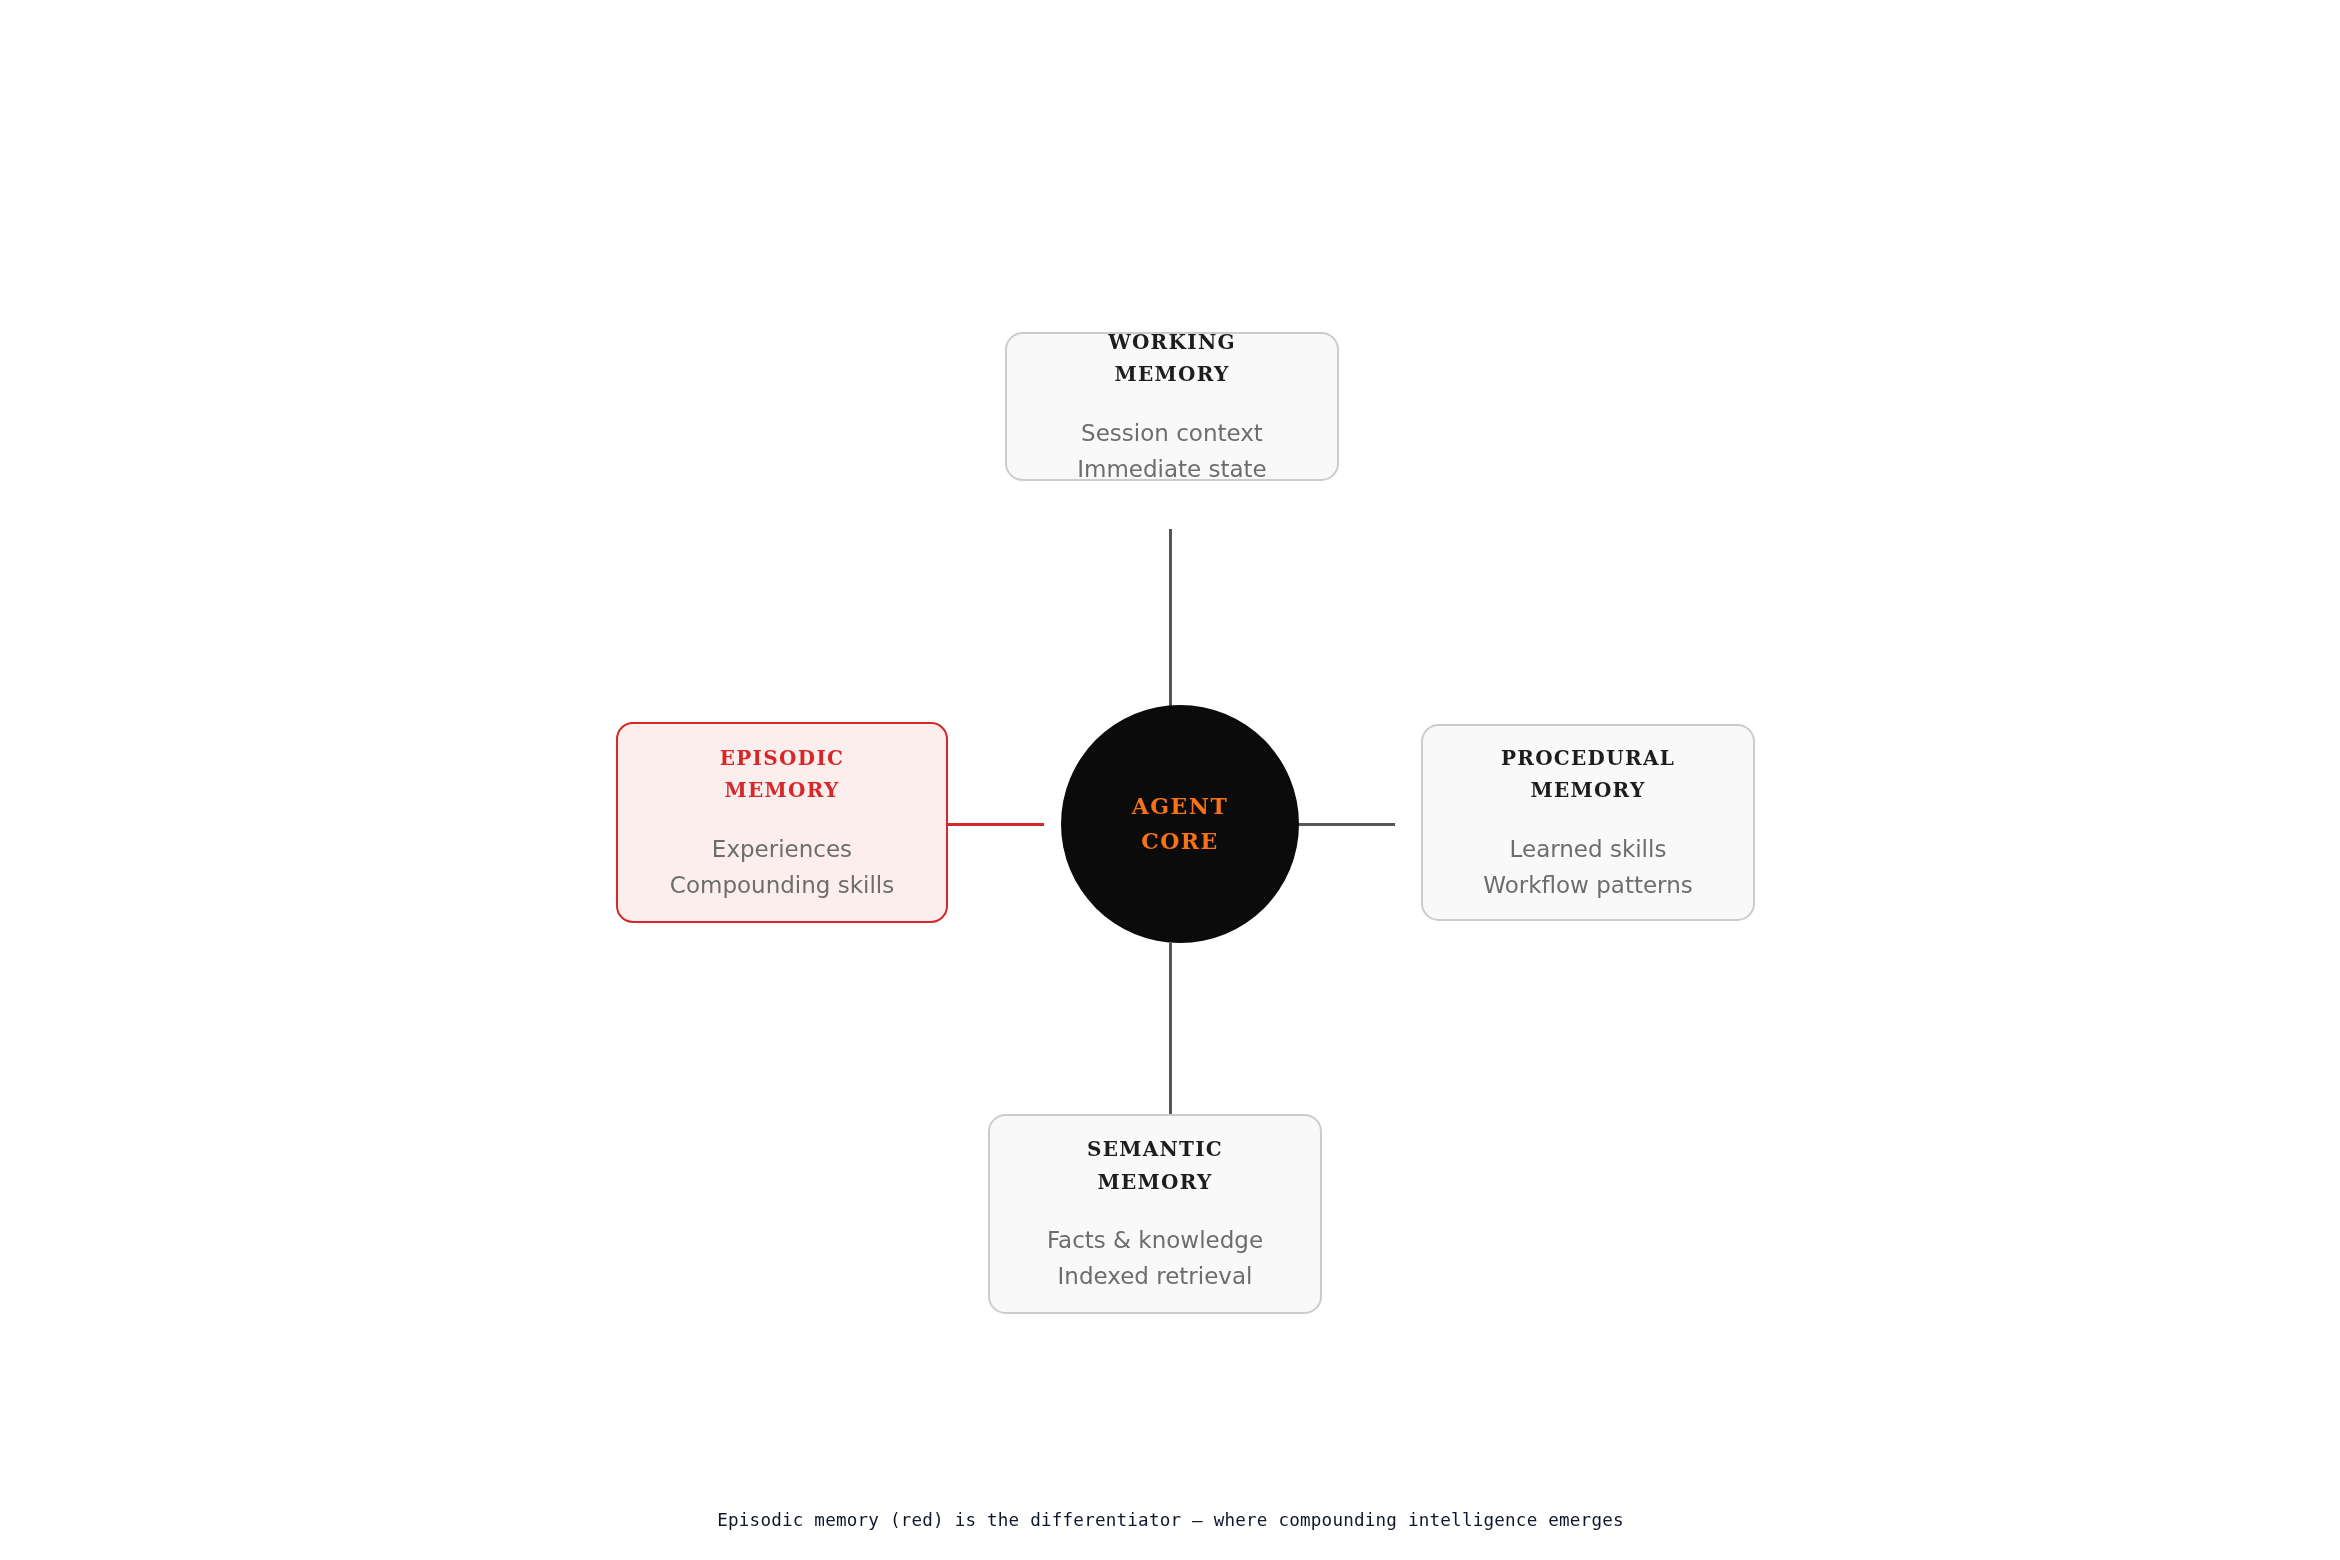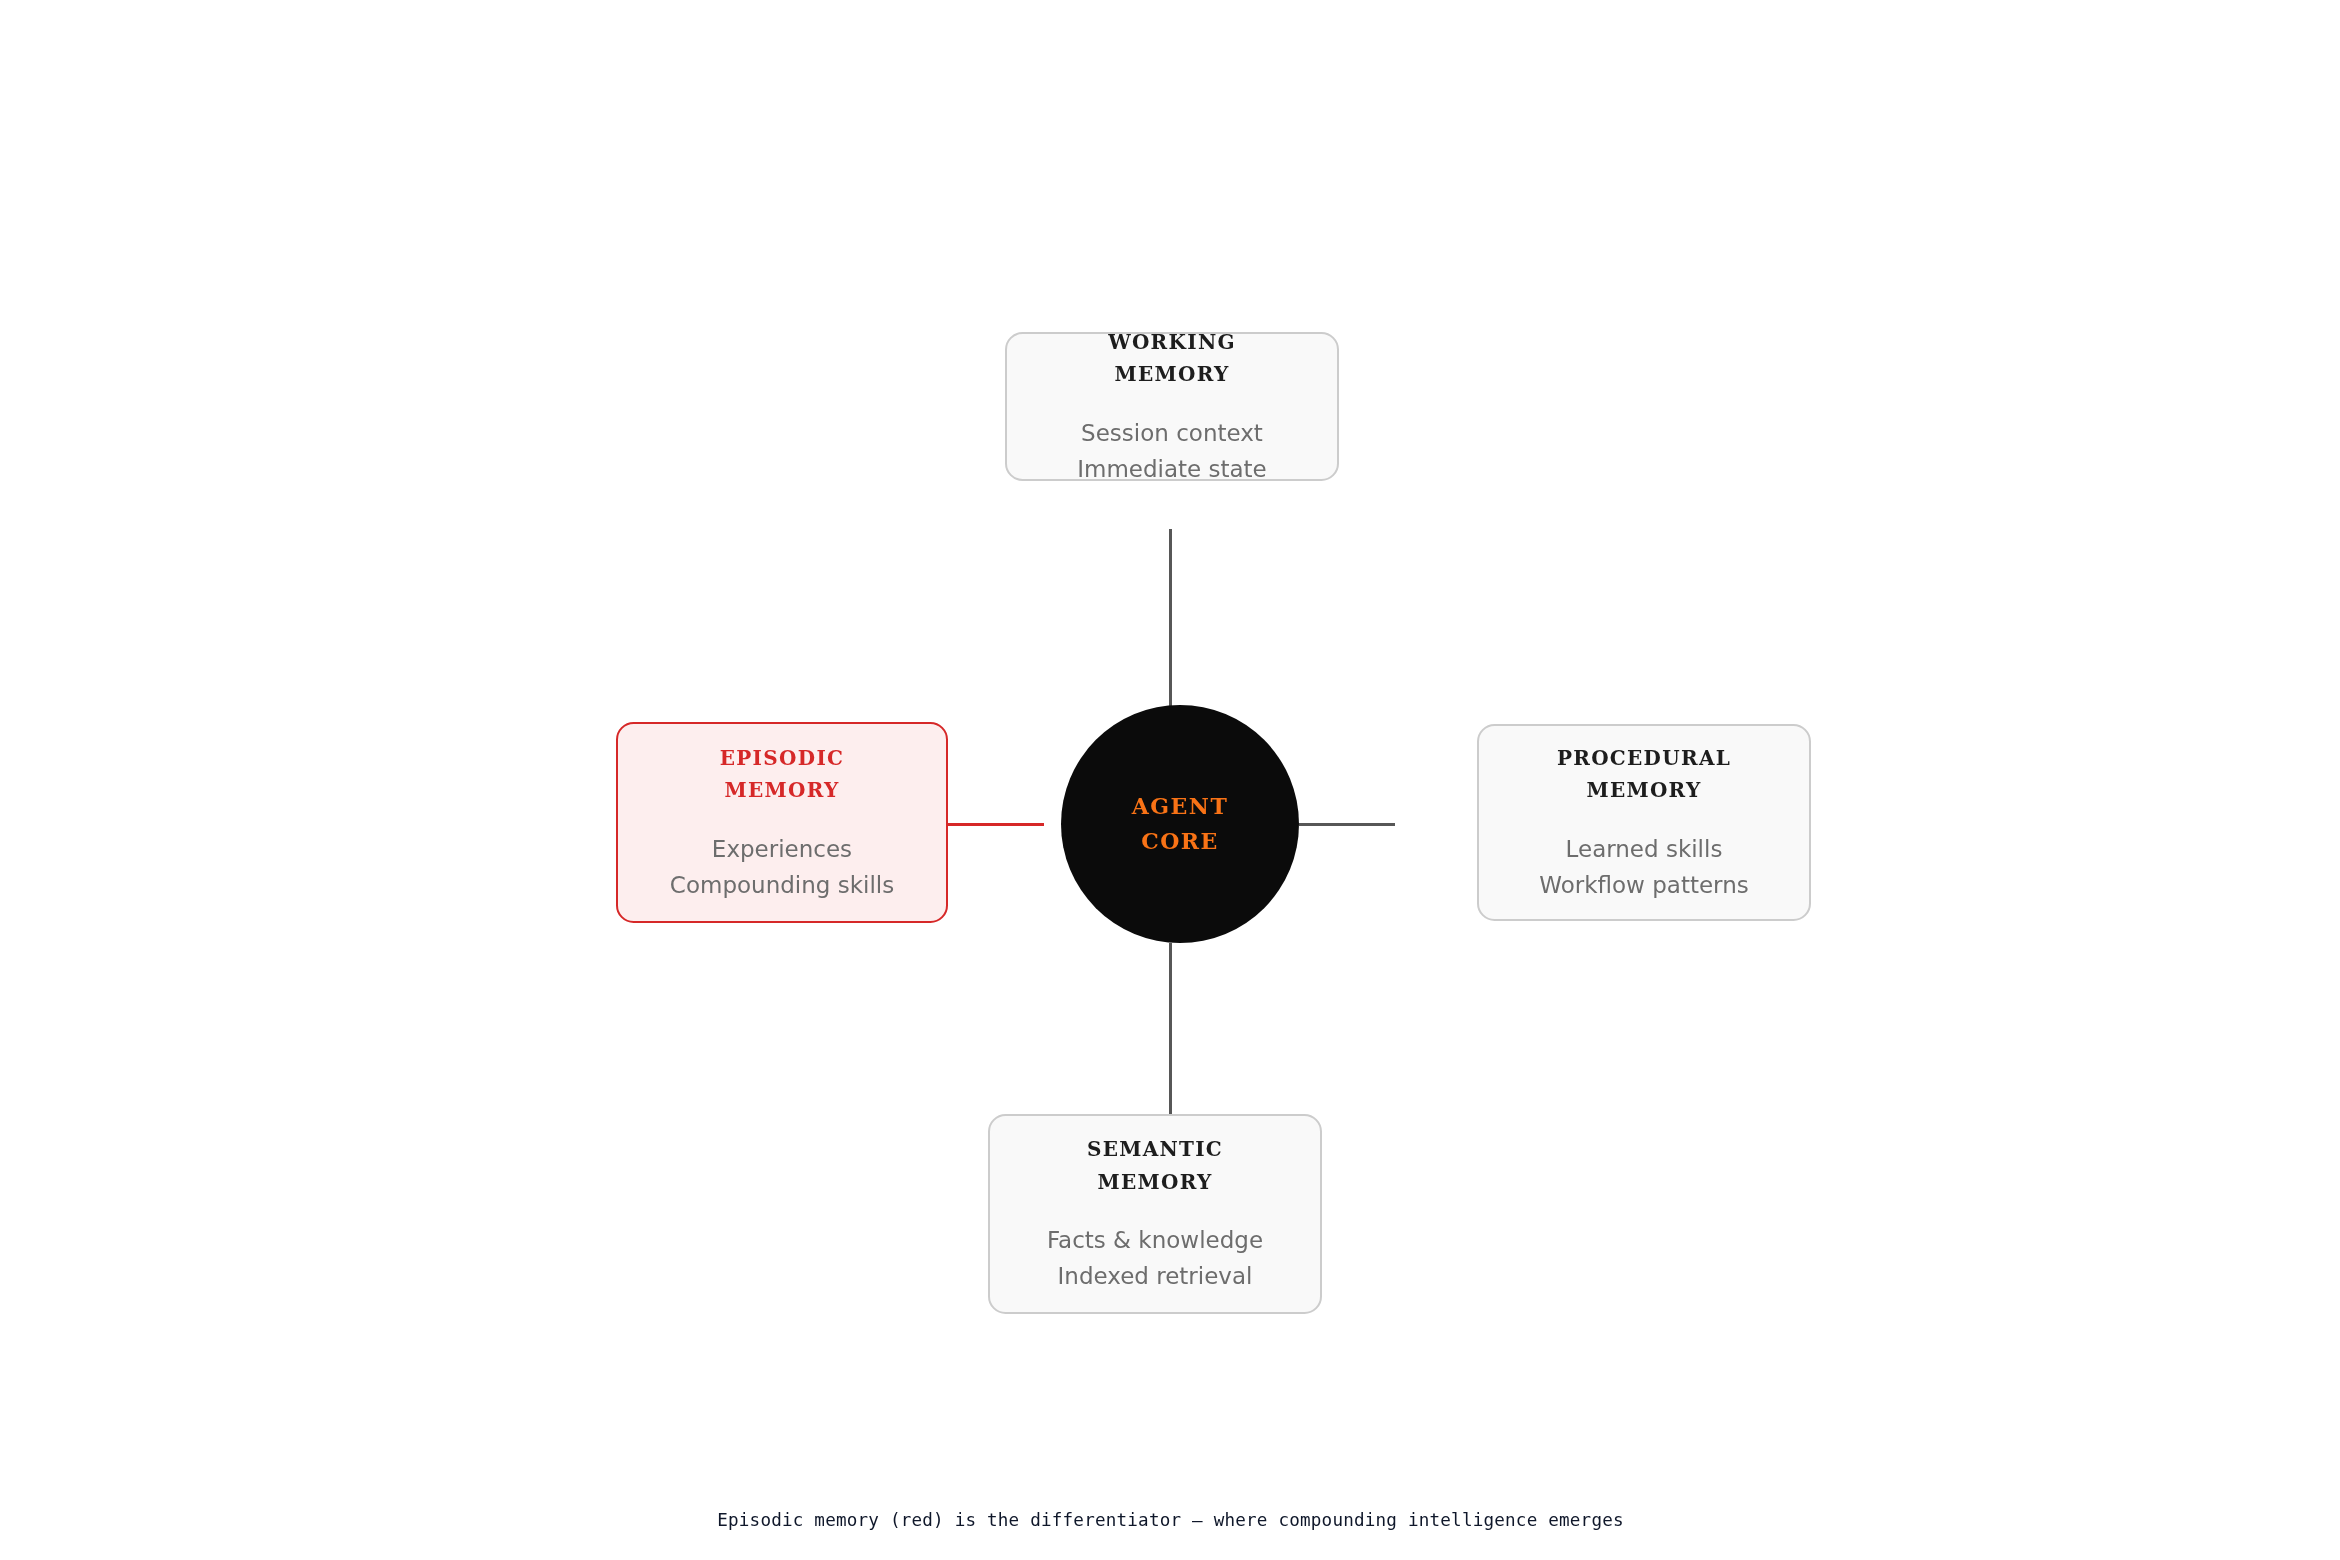--- a/index.html
+++ b/index.html
@@ -148,28 +148,28 @@
 
   <div class="connector h accent" style="left:948px; top:823px; width:96px;"></div>
 
   <div class="node" style="left:1005px; top:332px; width:334px; height:149px;">
     <div class="node-title">WORKING
 MEMORY</div>
     <div class="node-desc">Session context
 Immediate state</div>
   </div>
 
-  <div class="node accent" style="left:616px; top:722px; width:332px; height:201px;">
+  <div class="node accent" style="left:616px; top:722px; width:332px; height:201px;border-radius:17px;">
     <div class="node-title">EPISODIC
 MEMORY</div>
     <div class="node-desc">Experiences
 Compounding skills</div>
   </div>
 
-  <div class="node" style="left:1477px; top:724px; width:334px; height:197px;">
+  <div class="node" style="left:1421px; top:724px; width:334px; height:197px;">
     <div class="node-title">PROCEDURAL
 MEMORY</div>
     <div class="node-desc">Learned skills
 Workflow patterns</div>
   </div>
 
   <div class="node" style="left:988px; top:1114px; width:334px; height:200px;">
     <div class="node-title">SEMANTIC
 MEMORY</div>
     <div class="node-desc">Facts &amp; knowledge

